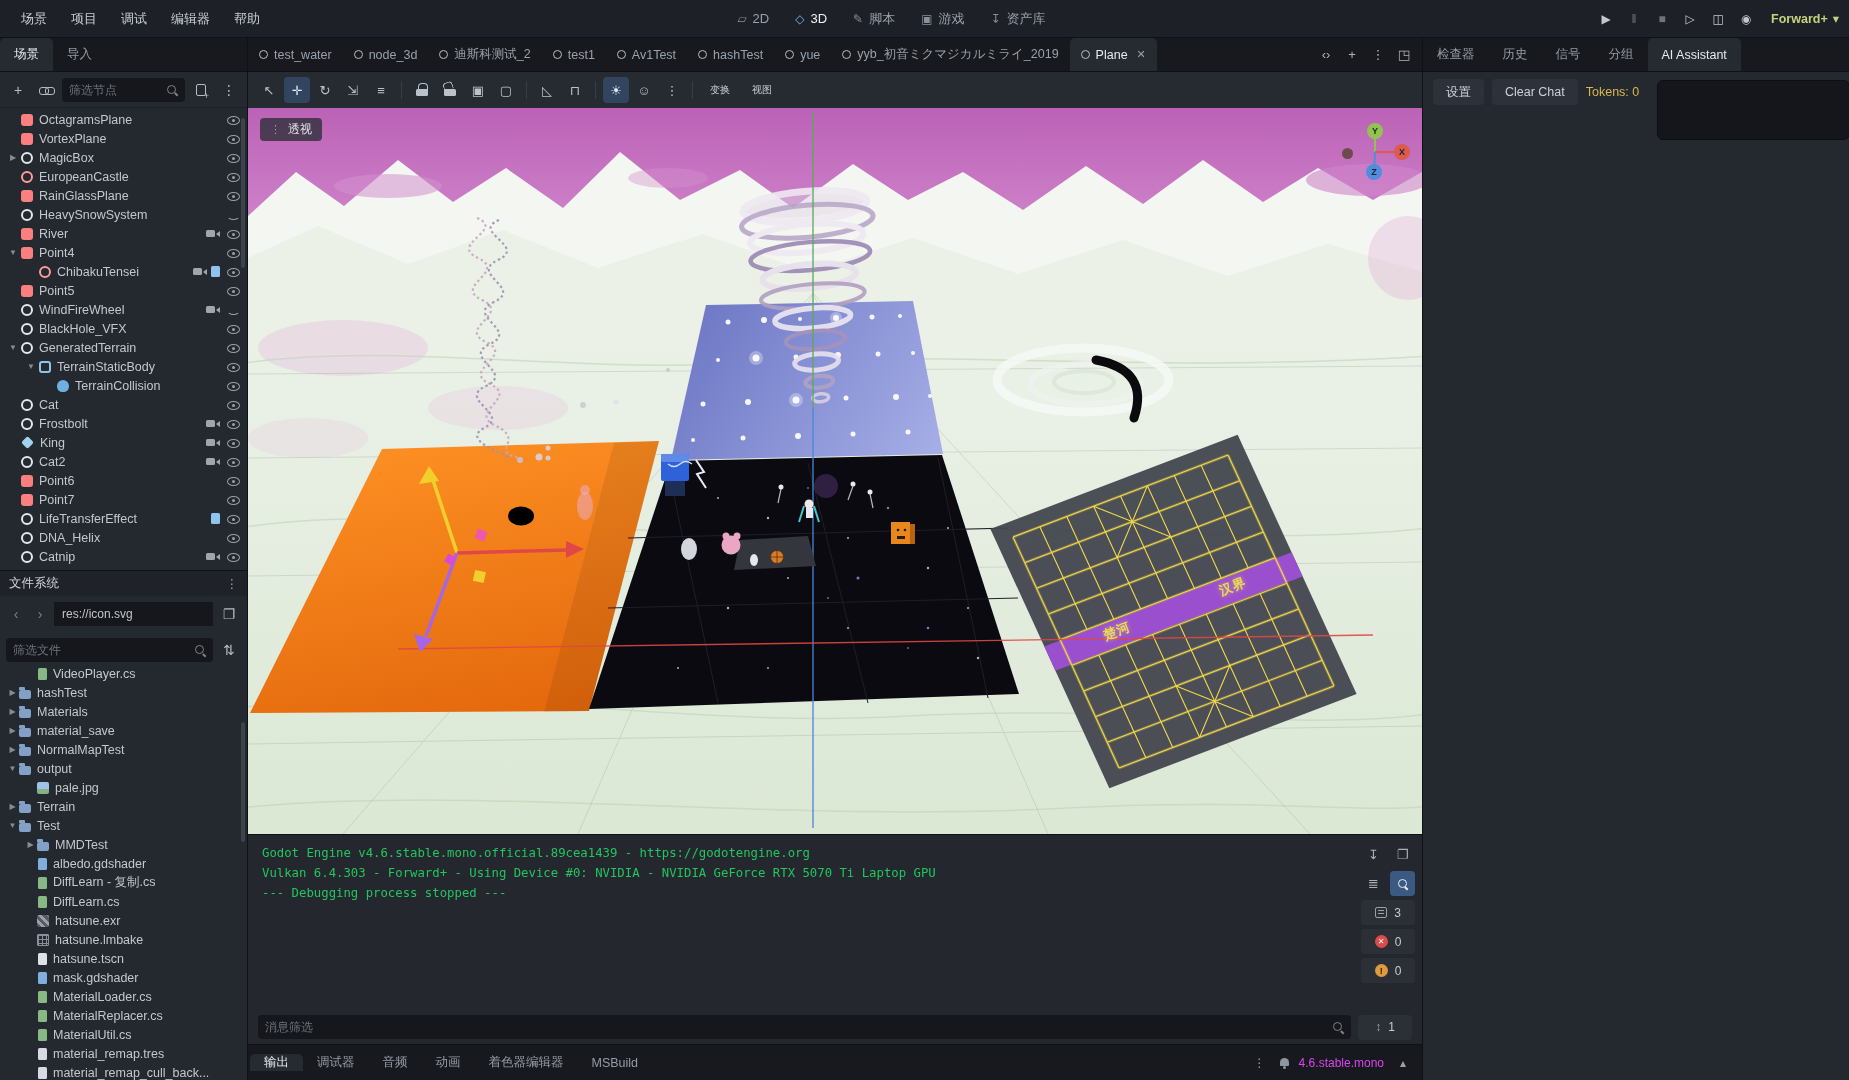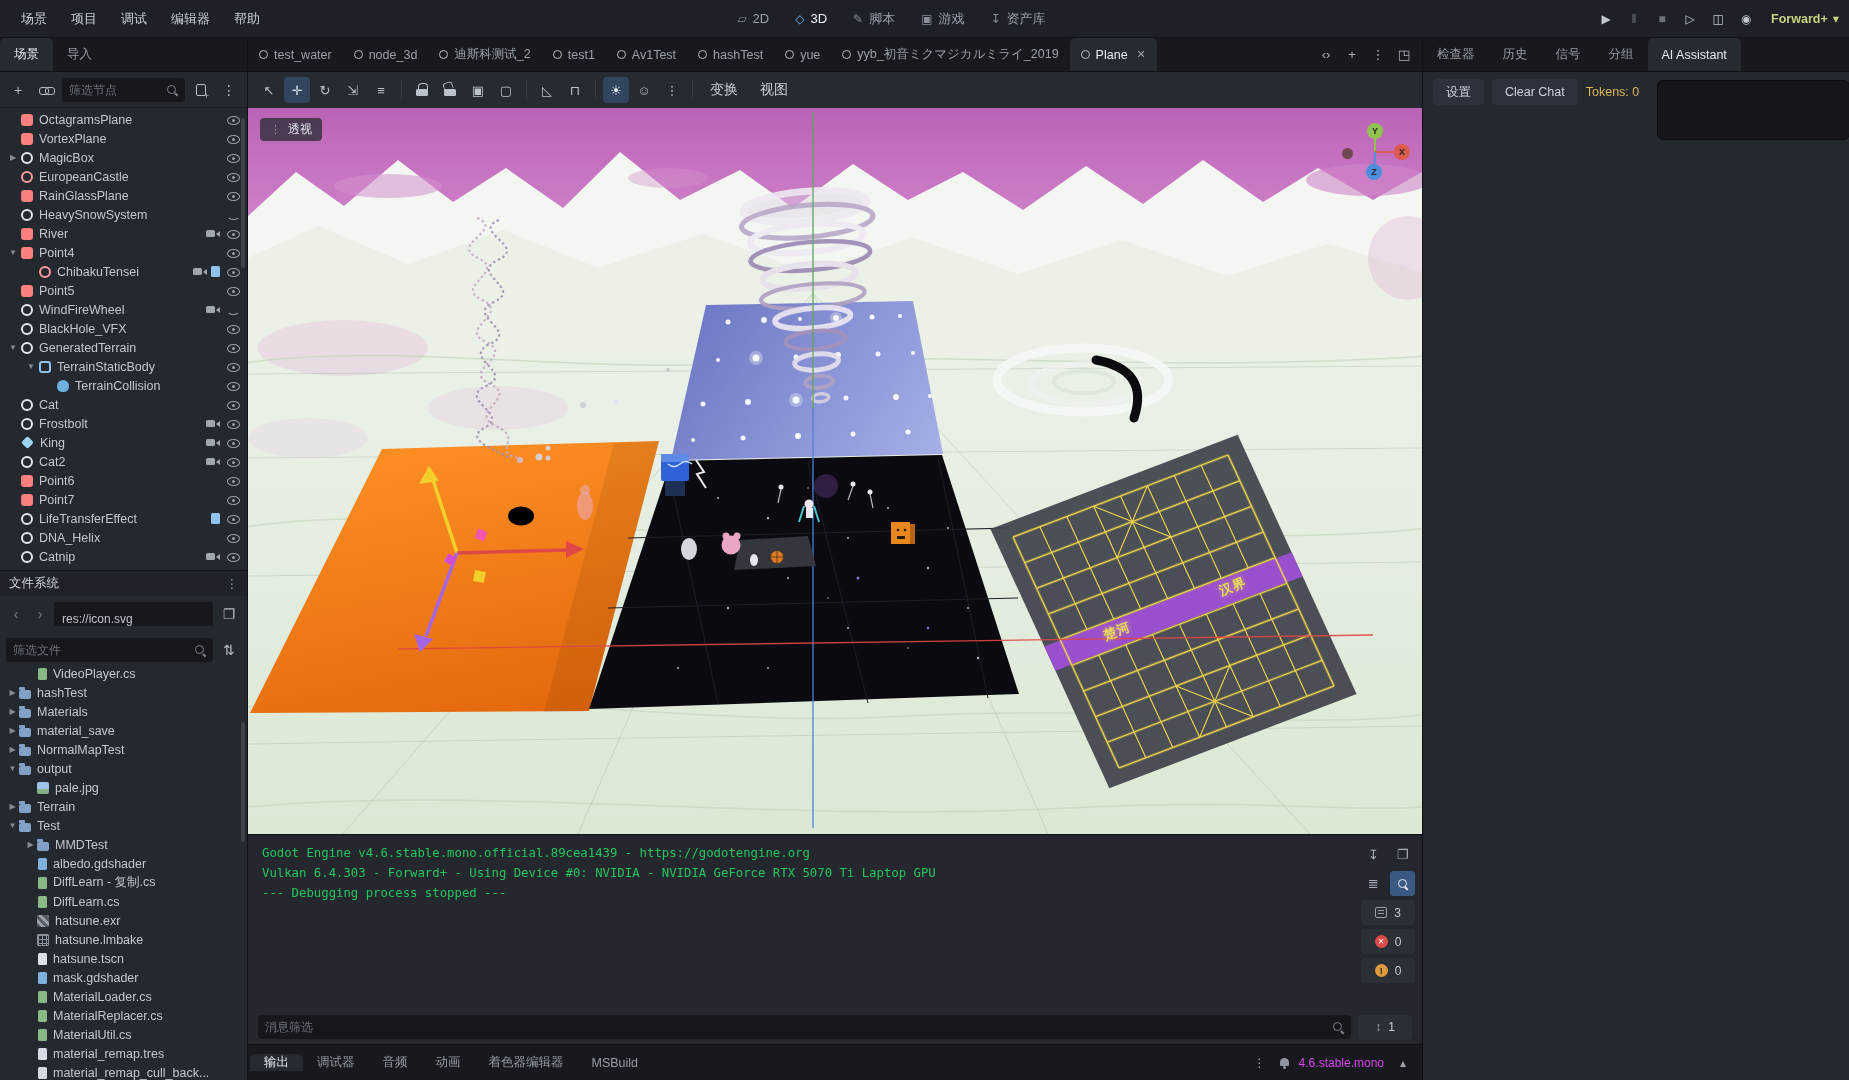--- a/index.html
+++ b/index.html
@@ -75,21 +75,21 @@
   .tr-eye::after{content:"";position:absolute;left:5.5px;top:5.5px;width:3px;height:3px;border-radius:50%;background:#9aa0a8}
   [data-vis="off"]>.tr-eye::before{border-color:transparent;border-bottom-color:#9aa0a8;border-radius:50%}
   [data-vis="off"]>.tr-eye::after{display:none}
   .vthumb{position:absolute;right:2px;width:4px;border-radius:2px;background:#3d434b}
 
   
   .fs-header{height:26px;flex:none;display:flex;align-items:center;padding:0 9px;background:#1f2329;border-top:1px solid #0f1115;font-size:12.5px;color:#d2d6dc}
   .fs-header .hmore{margin-left:auto;color:#9aa0a9}
   .fs-nav{height:36px;flex:none;display:flex;align-items:center;gap:4px;padding:0 6px}
   .nav-btn{width:20px;height:22px;display:flex;align-items:center;justify-content:center;color:#7d838c;font-size:14px}
-  .path-field{flex:1;height:24px;background:#15171c;border-radius:0;display:flex;align-items:flex-end;padding:0 8px;min-width:0}
+  .path-field{flex:1;height:24px;background:#15171c;border-radius:0;display:flex;align-items:center;padding:0 8px;min-width:0}
   .path-field input{flex:1;min-width:0;background:none;border:none;outline:none;color:#c0c5cd;font:12px "Liberation Sans","DejaVu Sans",sans-serif}
   .fs-filter{height:30px;flex:none;display:flex;align-items:flex-end;gap:4px;padding:0 6px}
   .file-tree{flex:1;overflow:hidden;position:relative;padding-top:2px}
   .file-row{display:flex;align-items:center;height:19px;padding:0 6px;font-size:12.5px;color:#c3c8cf}
   .file-row[data-indent="1"]{padding-left:24px}
   .fr-arrow{width:13px;flex:none;color:#868c95;font-size:8px;display:flex;align-items:center;justify-content:center}
   [data-arrow="open"]>.fr-arrow::before{content:"▼"}
   [data-arrow="closed"]>.fr-arrow::before{content:"▶"}
   .fr-icon{width:12px;height:12px;margin-right:6px;position:relative;flex:none}
   [data-icon="folder"]>.fr-icon{background:#83a0c6;border-radius:2px;height:9px;margin-top:3px}
@@ -101,21 +101,21 @@
   [data-icon="image"]>.fr-icon{background:linear-gradient(180deg,#9fc3e8 60%,#86b089 60%);border-radius:2px}
   [data-icon="exr"]>.fr-icon{background:repeating-linear-gradient(45deg,#575b63 0 3px,#9aa0a8 3px 6px);border-radius:2px}
   [data-icon="bake"]>.fr-icon{border:1px solid #8a9099;background-image:linear-gradient(#8a9099 1px,transparent 1px),linear-gradient(90deg,#8a9099 1px,transparent 1px);background-size:4px 4px;border-radius:1px}
   .fr-label{flex:1;min-width:0;overflow:hidden;text-overflow:ellipsis;white-space:nowrap}
 
   
   .vp-toolbar{height:36px;flex:none;display:flex;align-items:center;gap:2px;padding:0 8px;background:#262a31}
   .vp-btn{width:26px;height:26px;border-radius:4px;display:flex;align-items:center;justify-content:center;color:#bcc2ca;font-size:13px;flex:none}
   .vp-btn[data-active="true"]{background:#31455e;color:#e3ebf5}
   .vp-sep{width:1px;height:18px;background:#383d45;margin:0 5px;flex:none}
-  .vp-menu{padding:4px 10px;border-radius:4px;color:#c9ced6;font-size:14px;flex:none}
+  .vp-menu{padding:4px 10px;border-radius:4px;color:#c9ced6;font-size:10px;flex:none}
 
   
   .i-search{position:relative;width:12px;height:12px;display:inline-block;flex:none;color:#7d838c}
   .i-search::before{content:"";position:absolute;left:1px;top:1px;width:7px;height:7px;border:1.4px solid currentColor;border-radius:50%}
   .i-search::after{content:"";position:absolute;left:8.5px;top:8.5px;width:4px;height:1.6px;background:currentColor;transform:rotate(45deg);transform-origin:0 50%}
   .i-link{width:15px;height:14px;position:relative;display:inline-block}
   .i-link::before,.i-link::after{content:"";position:absolute;top:4px;width:8px;height:6px;border:1.5px solid currentColor;border-radius:3px}
   .i-link::before{left:0}.i-link::after{left:6px}
   .i-docplus{width:10px;height:12px;border:1.4px solid currentColor;border-radius:2px;position:relative;display:inline-block}
   .i-docplus::after{content:"+";position:absolute;right:-4px;bottom:-6px;font-size:9px}

